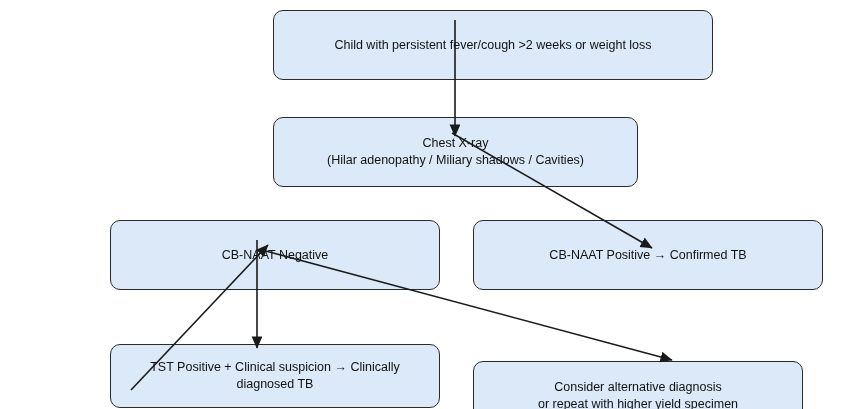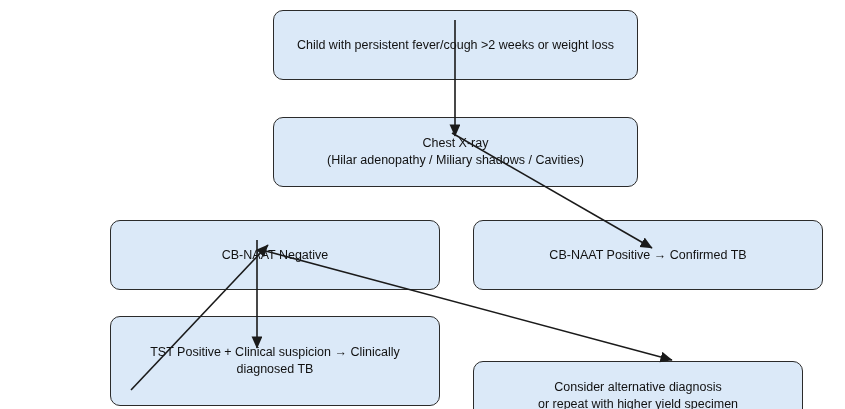--- a/index.html
+++ b/index.html
@@ -63,38 +63,38 @@
 
     <line x1="452" y1="133" x2="652" y2="248" stroke="#1a1a1a" stroke-width="1.6" marker-end="url(#arrowhead)"></line>
 
     <line x1="257" y1="240" x2="257" y2="348" stroke="#1a1a1a" stroke-width="1.6" marker-end="url(#arrowhead)"></line>
 
     <line x1="131" y1="390" x2="268" y2="245" stroke="#1a1a1a" stroke-width="1.6" marker-end="url(#arrowhead)"></line>
 
     <line x1="262" y1="250" x2="672" y2="360" stroke="#1a1a1a" stroke-width="1.6" marker-end="url(#arrowhead)"></line>
   </svg>
 
-  <div class="node" style="left:273px; top:10px; width:365px; height:70px;">
+  <div class="node" style="left:273px; top:10px; width:440px; height:70px;">
     <span class="label">Child with persistent fever/cough &gt;2 weeks or weight loss</span>
   </div>
 
   <div class="node" style="left:273px; top:117px; width:365px; height:70px;">
     <span class="label">Chest X-ray
 (Hilar adenopathy / Miliary shadows / Cavities)</span>
   </div>
 
   <div class="node" style="left:110px; top:220px; width:330px; height:70px;">
     <span class="label">CB-NAAT Negative</span>
   </div>
 
   <div class="node" style="left:473px; top:220px; width:350px; height:70px;">
     <span class="label">CB-NAAT Positive → Confirmed TB</span>
   </div>
 
-  <div class="node" style="left:110px; top:316px; width:330px; height:90px;">
+  <div class="node" style="left:110px; top:344px; width:330px; height:64px;">
     <span class="label">TST Positive + Clinical suspicion → Clinically diagnosed TB</span>
   </div>
 
   <div class="node" style="left:473px; top:325px; width:330px; height:70px;margin-top:36px;">
     <span class="label">Consider alternative diagnosis
 or repeat with higher yield specimen</span>
   </div>
 
 </div>
 

